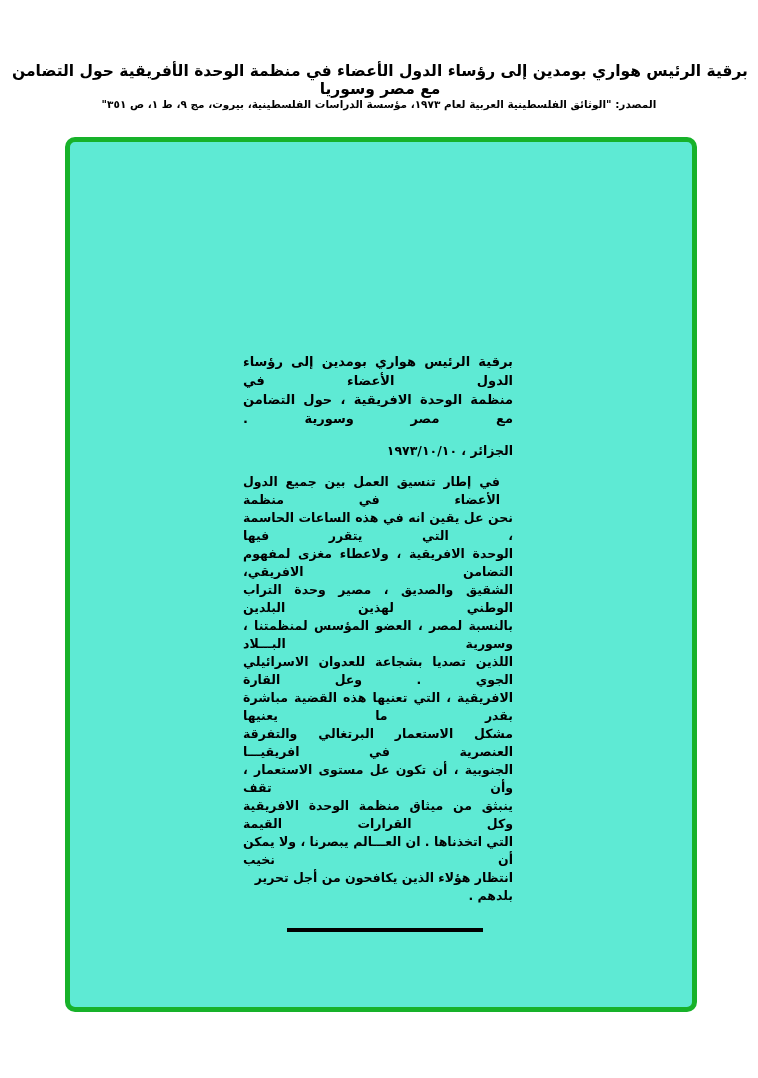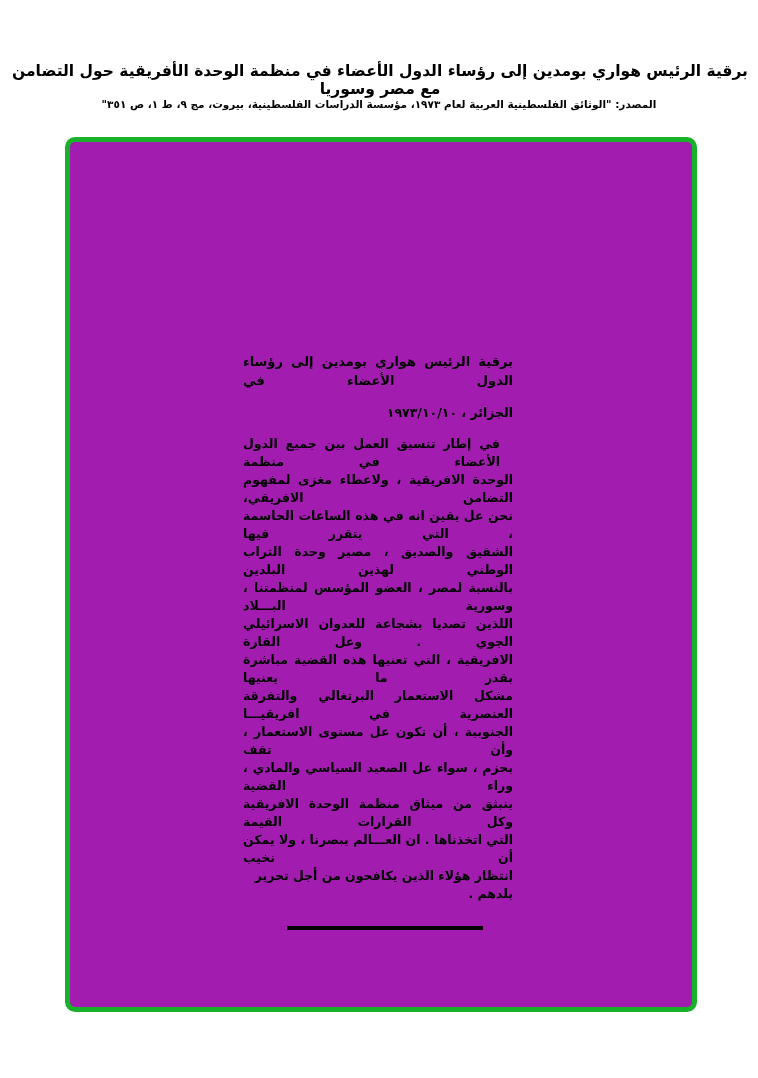--- a/index.html
+++ b/index.html
@@ -25,21 +25,21 @@
     direction: rtl;
     font-size: 10.5px;
     font-weight: bold;
   }
   .green-frame {
     position: absolute;
     left: 65px; top: 137px;
     width: 632px; height: 875px;
     border: 5px solid #17b22a;
     border-radius: 10px;
-    background: #a21caf;
+    background: #5eead4;
   }
   .doc-column {
     position: absolute;
     top: 210px; right: 179px;
     width: 270px;
     direction: rtl;
     text-align: right;
     font-weight: bold;
   }
   .doc-heading div {
@@ -79,37 +79,37 @@
 <body>
 
 <div class="page-title">برقية الرئيس هواري بومدين إلى رؤساء الدول الأعضاء في منظمة الوحدة الأفريقية حول التضامن مع مصر وسوريا</div>
 <div class="page-source">المصدر: "الوثائق الفلسطينية العربية لعام ١٩٧٣، مؤسسة الدراسات الفلسطينية، بيروت، مج ٩، ط ١، ص ٣٥١"</div>
 
 <div class="green-frame">
   <div class="doc-column">
 
     <div class="doc-heading">
       <div>برقية الرئيس هواري بومدين إلى رؤساء الدول الأعضاء في</div>
+      <div>منظمة الوحدة الافريقية ، حول التضامن مع مصر وسورية .</div>
     </div>
 
     <div class="dateline">
       <div>الجزائر ، ١٩٧٣/١٠/١٠</div>
     </div>
 
     <div class="doc-body">
       <div class="body-line first">في إطار تنسيق العمل بين جميع الدول الأعضاء في منظمة</div>
+      <div class="body-line">نحن عل يقين انه في هذه الساعات الحاسمة ، التي يتقرر فيها</div>
       <div class="body-line">الوحدة الافريقية ، ولاعطاء مغزى لمفهوم التضامن الافريقي،</div>
-      <div class="body-line">نحن عل يقين انه في هذه الساعات الحاسمة ، التي يتقرر فيها</div>
       <div class="body-line">الشقيق والصديق ، مصير وحدة التراب الوطني لهذين البلدين</div>
       <div class="body-line">بالنسبة لمصر ، العضو المؤسس لمنظمتنا ، وسورية البـــلاد</div>
       <div class="body-line">اللذين تصديا بشجاعة للعدوان الاسرائيلي الجوي . وعل القارة</div>
       <div class="body-line">الافريقية ، التي تعنيها هذه القضية مباشرة بقدر ما يعنيها</div>
       <div class="body-line">مشكل الاستعمار البرتغالي والتفرقة العنصرية في افريقيـــا</div>
       <div class="body-line">الجنوبية ، أن تكون عل مستوى الاستعمار ، وأن تقف</div>
-      <div class="body-line">بحزم ، سواء عل الصعيد السياسي والمادي ، وراء القضية</div>
       <div class="body-line">ينبثق من ميثاق منظمة الوحدة الافريقية وكل القرارات القيمة</div>
       <div class="body-line">التي اتخذناها . ان العـــالم يبصرنا ، ولا يمكن أن نخيب</div>
       <div class="body-line last">انتظار هؤلاء الذين يكافحون من أجل تحرير بلدهم .</div>
     </div>
 
     <div class="end-rule"></div>
 
   </div>
 </div>
 

